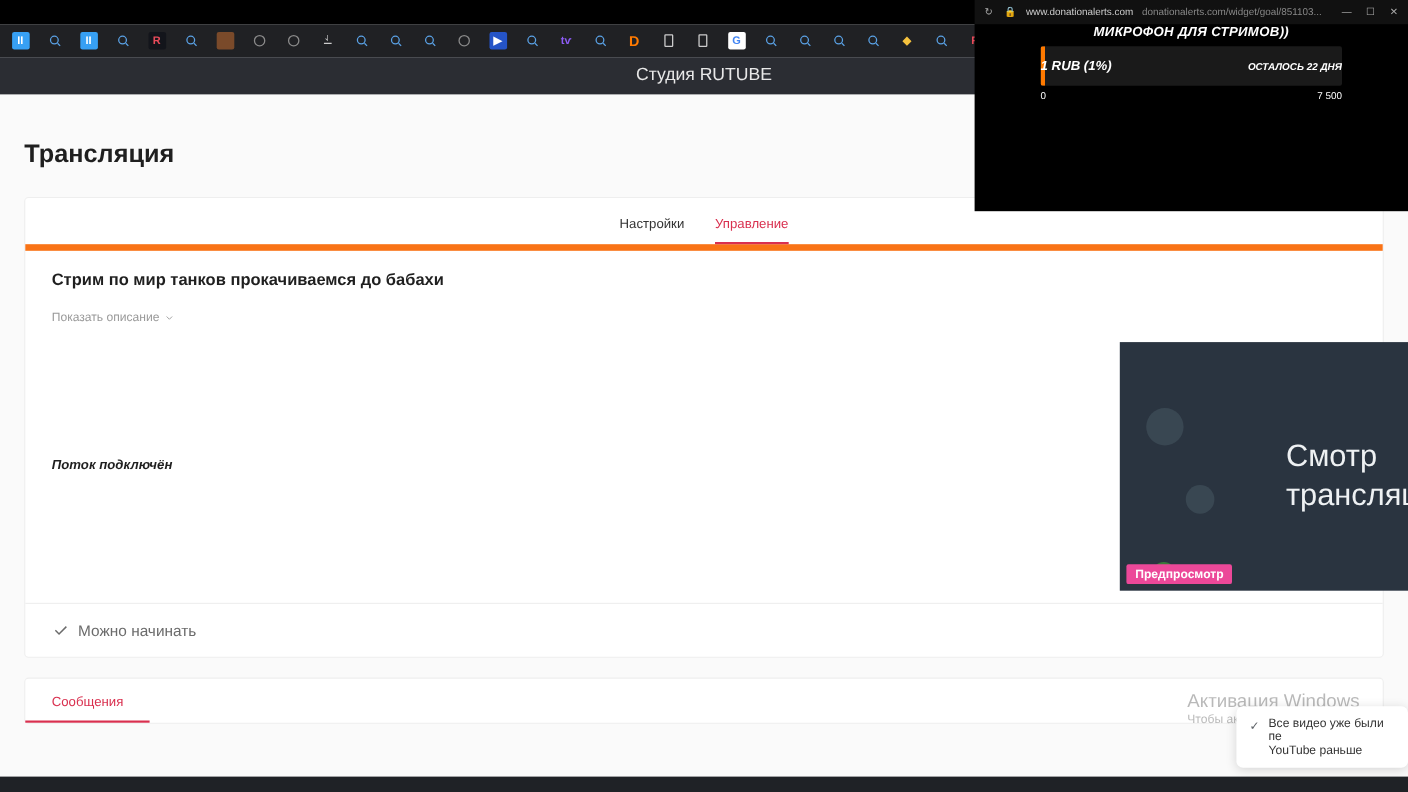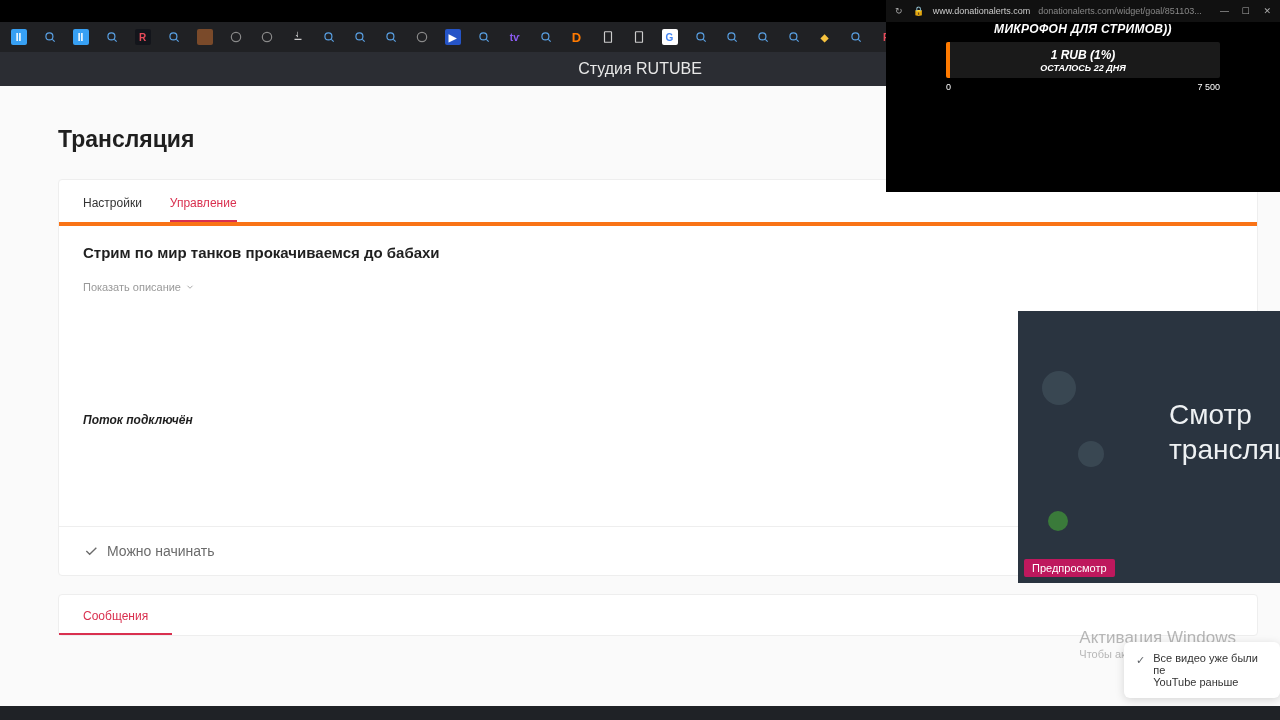--- a/index.html
+++ b/index.html
@@ -3,47 +3,47 @@
 <meta charset="utf-8">
 <style>
 * { margin: 0; padding: 0; box-sizing: border-box; }
 html, body { width: 1280px; height: 720px; overflow: hidden; font-family: Arial, sans-serif; background: #f0f0f0; }
 .black-bar { background: #000; height: 22px; width: 100%; }
 .tab-strip { background: #202124; height: 30px; display: flex; align-items: center; padding: 0 4px; gap: 2px; overflow: hidden; }
 .tab-strip .bktab { min-width: 29px; height: 24px; display: flex; align-items: center; justify-content: center; cursor: pointer; border-radius: 3px; }
 .bktab svg { width: 14px; height: 14px; }
 .sq-ico { width: 16px; height: 16px; display: flex; align-items: center; justify-content: center; font-size: 10px; font-weight: bold; border-radius: 2px; }
 .app-header { background: #2b2d33; height: 34px; display: flex; align-items: center; justify-content: center; color: #e8e8e8; font-size: 16px; }
-.page-body { background: #fafafa; height: 634px; overflow: hidden; position: relative; padding-top: 10px; padding-left: 36px; }
+.page-body { background: #fafafa; height: 634px; overflow: hidden; position: relative; padding-top: 10px; }
 .content-wrap { padding: 0 22px; }
 .page-title { font-size: 23px; font-weight: 600; color: #1f1f1f; padding: 30px 0 26px 0; }
 .card { background: #fff; border: 1px solid #eee; border-radius: 4px; margin-bottom: 18px; }
-.tabs-row { display: flex; gap: 28px; padding: 12px 24px 0 24px; border-bottom: 4px solid #f97316; }
+.tabs-row { display: flex; gap: 28px; padding: 12px 24px 0 24px; border-bottom: 6px solid #f97316; justify-content: center; }
 .tabitem { font-size: 12px; color: #333; padding: 4px 0 10px 0; cursor: pointer; }
 .tabitem.active { color: #d9304f; border-bottom: 2px solid #d9304f; }
 .stream-block { padding: 18px 24px 24px 24px; min-height: 300px; position: relative; }
 .stream-title { font-size: 15px; font-weight: 600; color: #1f1f1f; }
 .show-desc { font-size: 11px; color: #999; margin-top: 20px; display: flex; align-items: center; gap: 4px; cursor: pointer; }
 .status-title { font-size: 12px; font-weight: 600; color: #1f1f1f; margin-top: 120px; font-style: italic; }
 .status-sub { font-size: 11px; color: #999; line-height: 1.5; margin-top: 4px; }
-.ready-row { display: flex; align-items: center; gap: 8px; font-size: 14px; color: #6b6b6b; padding: 16px 24px; border-top: 1px solid #eee; }
+.ready-row { display: flex; align-items: center; gap: 8px; font-size: 14px; color: #6b6b6b; padding: 16px 24px; border-top: 1px solid #eee; margin-top: 20px; }
 .msgs-block .msg-tab { display: inline-block; font-size: 12px; color: #d9304f; padding: 14px 24px 10px 24px; border-bottom: 2px solid #d9304f; }
-.preview-panel { position: absolute; right: 0; top: 225px; width: 262px; height: 272px; background: #2a3440; overflow: hidden; }
+.preview-panel { position: absolute; right: 0; top: 225px; width: 262px; height: 226px; background: #2a3440; overflow: hidden; }
 .preview-text { position: absolute; right: -10px; top: 86px; font-size: 28px; color: #eef1f3; text-align: left; line-height: 1.25; }
-.preview-badge { position: absolute; left: 6px; bottom: 6px; background: #be185d; color: #fff; font-size: 11px; padding: 3px 8px; border-radius: 2px; }
+.preview-badge { position: absolute; left: 6px; bottom: 6px; background: #ec4899; color: #fff; font-size: 11px; padding: 3px 8px; border-radius: 2px; font-weight: bold; }
 .node { position: absolute; border-radius: 50%; background: rgba(80,100,110,0.4); }
 .donation-window { position: absolute; right: 0; top: 0; width: 394px; height: 192px; background: #000; z-index: 50; }
 .don-titlebar { height: 22px; background: #111; display: flex; align-items: center; padding: 0 6px; gap: 8px; font-size: 9px; color: #ccc; }
 .don-titlebar .spacer { flex: 1; }
 .don-btn { width: 18px; height: 18px; display: flex; align-items: center; justify-content: center; cursor: pointer; color: #aaa; }
 .don-goal-title { text-align: center; color: #ffffff; font-size: 12px; font-weight: 900; letter-spacing: 0.3px; font-style: italic; }
 .don-bar-wrap { margin: 6px 60px 0 60px; }
 .don-bar { height: 36px; background: #1a1a1a; position: relative; border-radius: 2px; overflow: hidden; }
 .don-bar-fill { position: absolute; left: 0; top: 0; bottom: 0; width: 4px; background: #ff7a00; }
-.don-bar-txt { position: absolute; inset: 0; display: flex; flex-direction: column; align-items: center; justify-content: center; color: #fff; }
+.don-bar-txt { position: absolute; inset: 0; display: flex; flex-direction: row; align-items: center; justify-content: space-between; color: #fff; }
 .don-amount { font-size: 12px; font-weight: 900; font-style: italic; }
 .don-days { font-size: 9px; font-weight: 700; font-style: italic; margin-top: 1px; }
 .don-ends { display: flex; justify-content: space-between; font-size: 9px; color: #fff; margin-top: 4px; }
 .watermark { position: absolute; right: 44px; bottom: 60px; color: rgba(100,100,100,0.45); font-size: 17px; pointer-events: none; text-align: left; }
 .watermark-sub { font-size: 11px; }
 .popup-tip { position: absolute; right: 0; bottom: 22px; width: 156px; background: #fff; border-radius: 6px; box-shadow: 0 2px 10px rgba(0,0,0,0.15); padding: 10px 12px; font-size: 11px; color: #333; display: flex; gap: 8px; }
 .popup-tip .chk { color: #5f6368; margin-top: 2px; }
 .taskbar { position: absolute; bottom: 0; left: 0; right: 0; height: 14px; background: #1f2226; display: flex; align-items: center; justify-content: center; gap: 14px; padding: 0 320px; }
 .tb-ico { width: 14px; height: 14px; opacity: 0.5; }
 </style>

